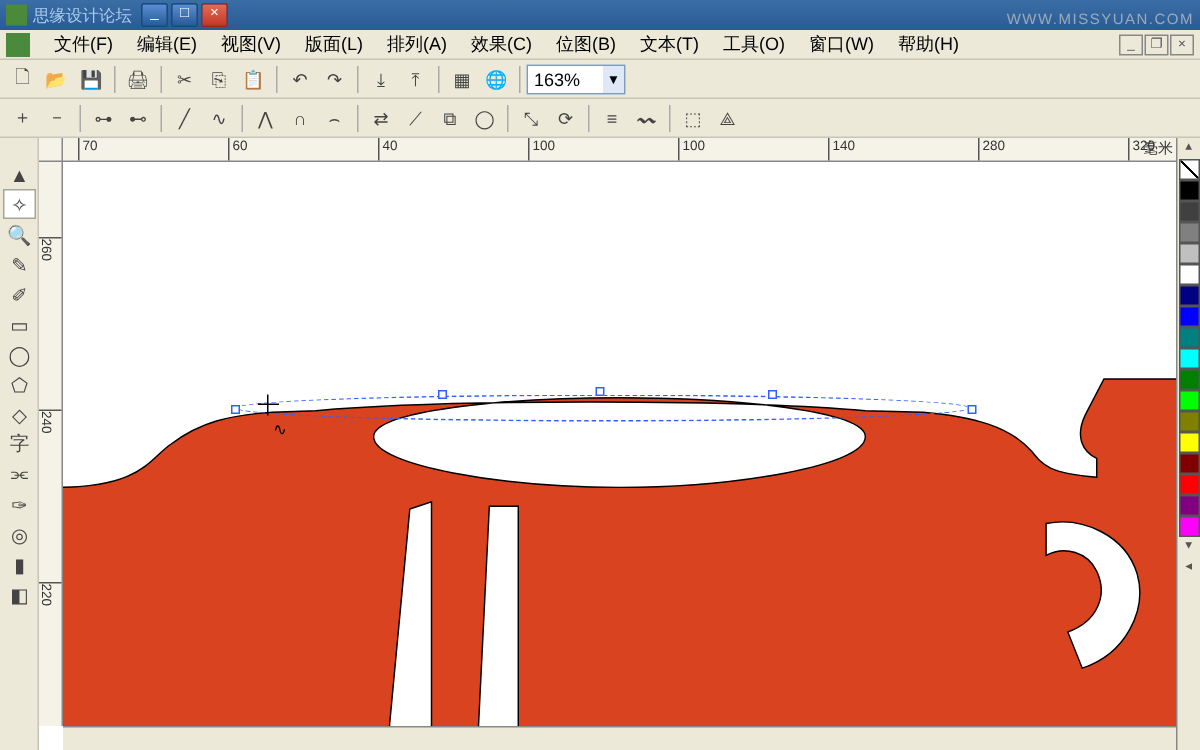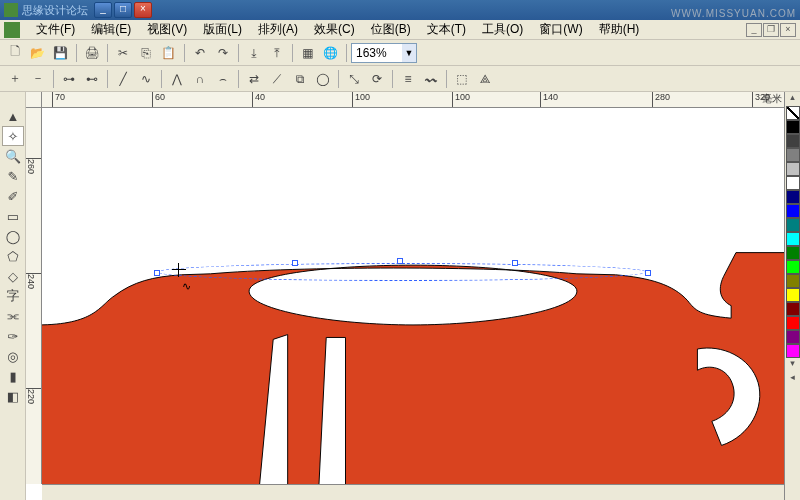--- a/index.html
+++ b/index.html
@@ -170,21 +170,21 @@
 
   <div class="canvas-wrap">
     <div class="rcorner"></div>
     <div class="hruler">
       <span class="ruler-unit">毫米</span>
       <div class="tick" style="left:10px">70</div>
       <div class="tick" style="left:110px">60</div>
       <div class="tick" style="left:210px">40</div>
       <div class="tick" style="left:310px">100</div>
       <div class="tick" style="left:410px">100</div>
-      <div class="tick" style="left:498px">140</div>
+      <div class="tick" style="left:510px">140</div>
       <div class="tick" style="left:610px">280</div>
       <div class="tick" style="left:710px">320</div>
     </div>
     <div class="vruler">
       <div class="tick" style="top:50px">260</div>
       <div class="tick" style="top:165px">240</div>
       <div class="tick" style="top:280px">220</div>
     </div>
 
     <div class="canvas">

